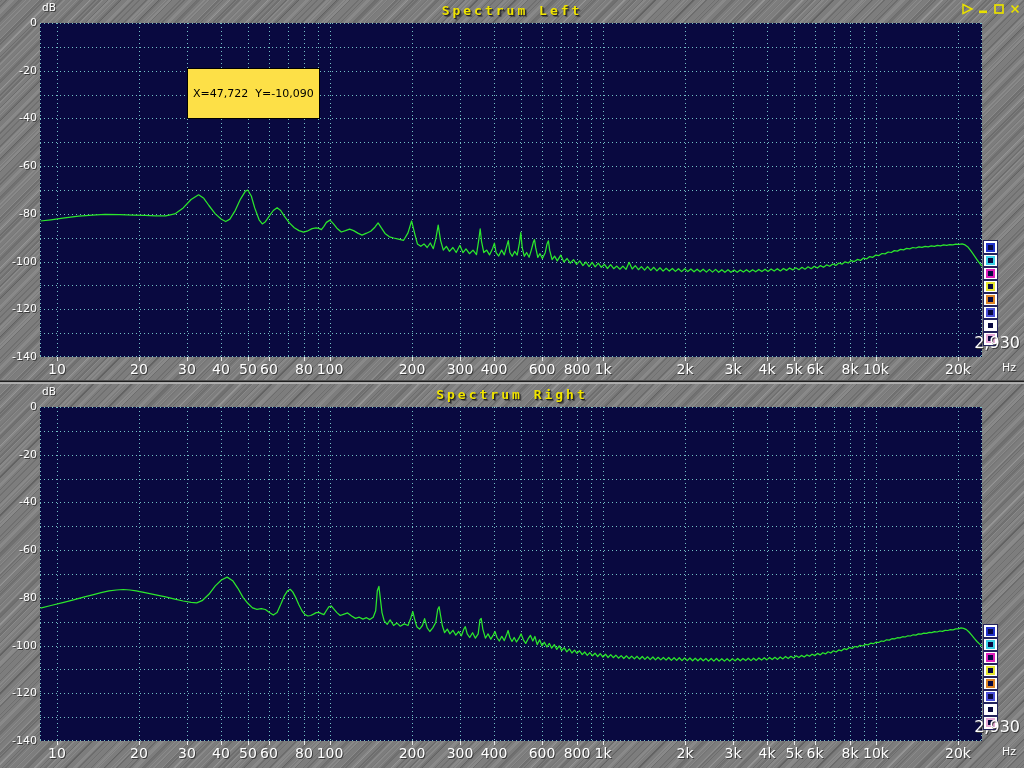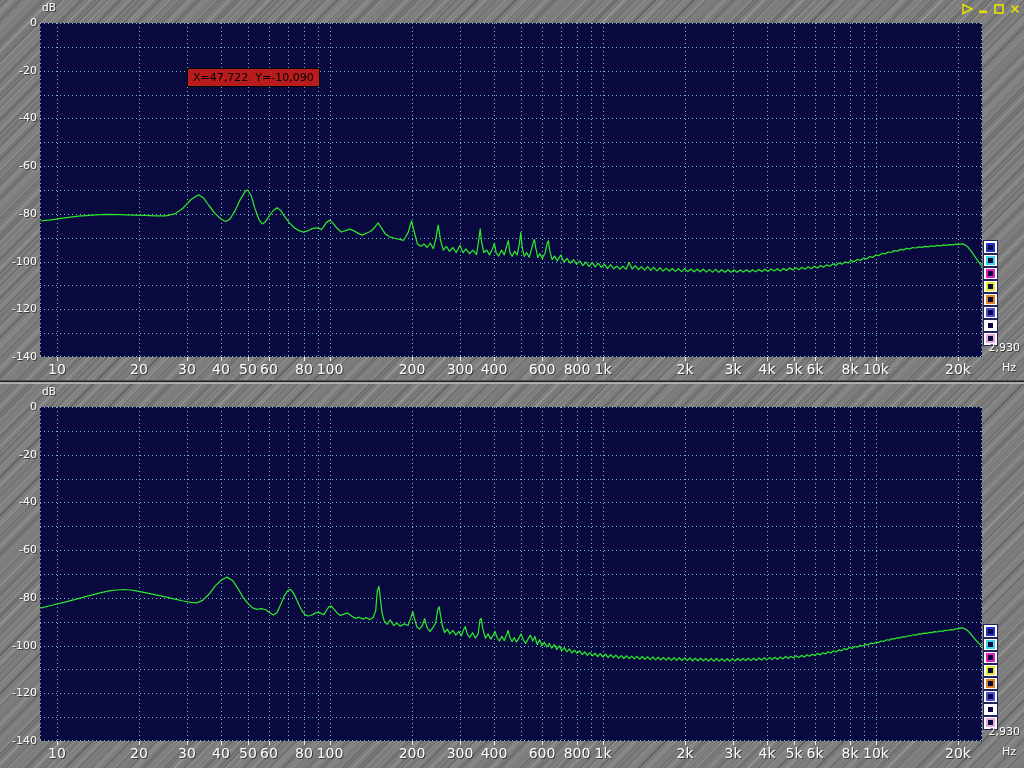--- a/index.html
+++ b/index.html
@@ -28,29 +28,30 @@
   .ylabels span{position:absolute;right:0;width:37px;text-align:right;color:#fff;
     font-size:11px;text-shadow:1px 1px 0 #3a3a3a;}
   .xaxis{position:absolute;left:0;top:357px;width:1024px;height:22px;}
   .xaxis i.tick{position:absolute;top:0;width:1px;height:4px;background:#e6e6e6;}
   .xaxis span{position:absolute;top:4px;transform:translateX(-50%);color:#fff;
     font-size:14px;text-shadow:1px 1px 0 #3a3a3a;white-space:nowrap;}
   .legend{position:absolute;left:984px;top:241px;width:15px;}
   .swatch{width:13px;height:13px;box-sizing:border-box;border:2px solid #fff;
     outline:1px solid #23235c;display:flex;align-items:center;justify-content:center;cursor:pointer;}
   .swatch i{display:block;width:5px;height:5px;background:#090940;}
-  .counter{position:absolute;right:4px;top:341px;color:#fff;font-size:11px;text-shadow:1px 1px 0 #3a3a3a;}
+  .counter{position:absolute;right:4px;top:333px;color:#fff;font-size:16px;text-shadow:1px 1px 0 #3a3a3a;}
   .hz-unit{position:absolute;right:8px;top:361px;color:#fff;font-size:11px;text-shadow:1px 1px 0 #3a3a3a;}
-  .tooltip{position:absolute;left:147px;top:45px;background:#b91c1c;border:1px solid #000;
-    color:#000;font-size:11px;line-height:13px;padding:2px 5px;white-space:pre;}
+  .tooltip{position:absolute;left:147px;top:45px;background:#fde047;border:1px solid #000;
+    color:#000;font-size:11px;line-height:13px;padding:18px 5px;white-space:pre;}
 </style>
 </head>
 <body>
 
 <div class="panel" id="panel-left">
+  <div class="title">Spectrum Left</div>
   <div class="controls">
     <span class="ctl">
       <svg width="13" height="12" viewBox="0 0 13 12">
           <polygon points="2,1.5 11,6 2,10.5" fill="none" stroke="#e8e000" stroke-width="1.5"></polygon>
         </svg>
     </span>
     <span class="ctl">
       <svg width="11" height="12" viewBox="0 0 11 12">
           <rect x="1" y="7.5" width="8" height="2.6" fill="#e8e000"></rect>
         </svg>
@@ -203,20 +204,21 @@
         <i></i>
       </div>
     </div>
   <div class="counter">2,930</div>
   <div class="hz-unit">Hz</div>
 </div>
 
 <div class="divider"></div>
 
 <div class="panel" id="panel-right">
+  <div class="title">Spectrum Right</div>
   <div class="db-unit">dB</div>
   <div class="ylabels">
       <span style="top: 16px;">0</span>
       <span style="top: 63.7143px;">-20</span>
       <span style="top: 111.429px;">-40</span>
       <span style="top: 159.143px;">-60</span>
       <span style="top: 206.857px;">-80</span>
       <span style="top: 254.571px;">-100</span>
       <span style="top: 302.286px;">-120</span>
       <span style="top: 350px;">-140</span>

